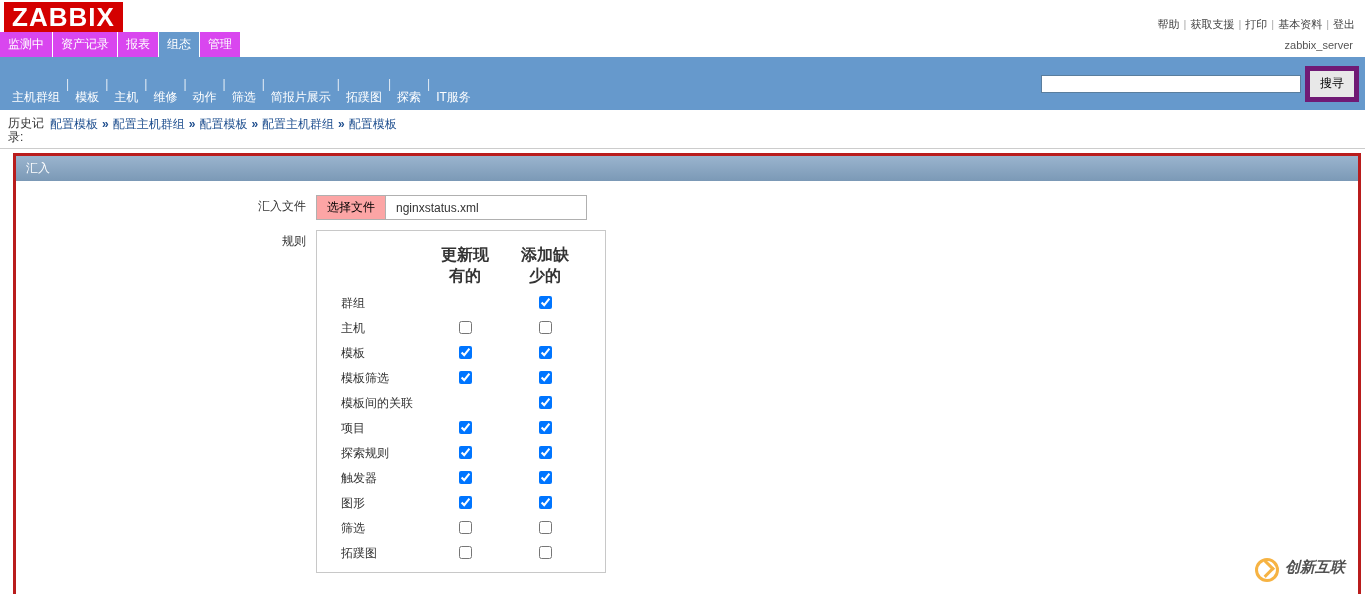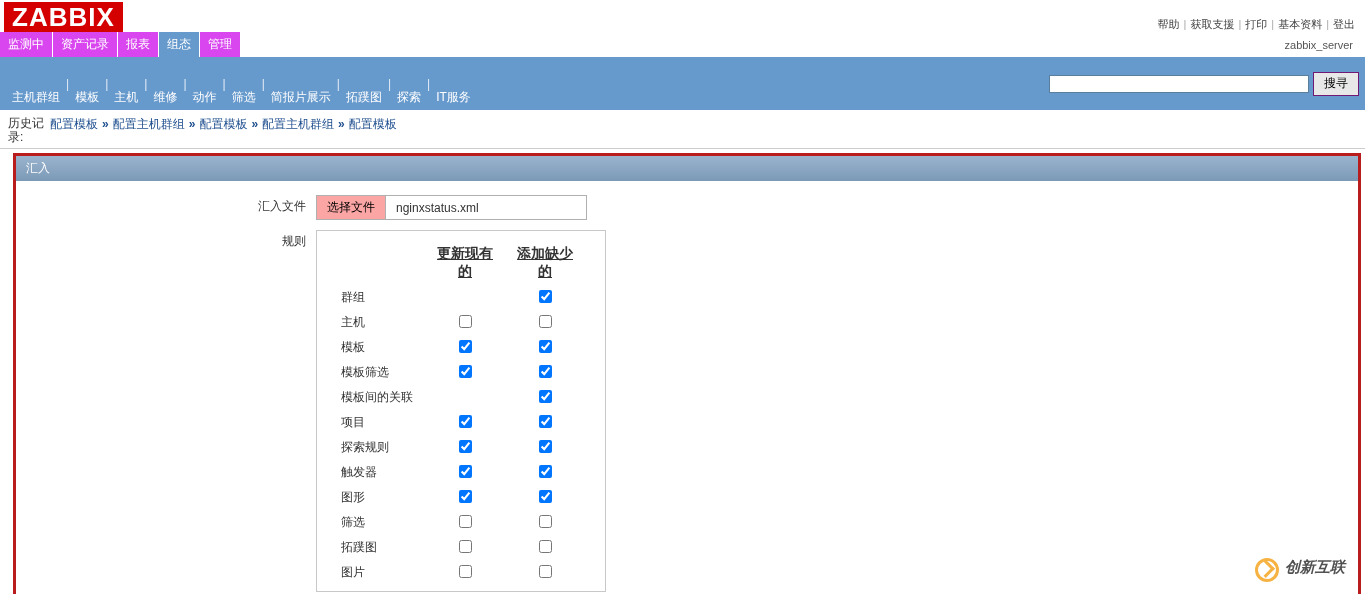--- a/index.html
+++ b/index.html
@@ -19,21 +19,21 @@
   .nav1 .tab.active { background:#6699CC; }
   .server-label { font-size:11px; color:#555; padding-right:12px; }
   
   
   .nav2 { background:#6699CC; display:flex; align-items:center; justify-content:space-between; padding:2px 6px; }
   .nav2-left { display:flex; align-items:center; }
   .nav2-left a { color:#fff; font-size:12px; text-decoration:none; padding:2px 6px; cursor:pointer;margin-top:28px; }
   .nav2-left .bar { color:#fff; opacity:.8; }
   .search-wrap { display:flex; align-items:center; gap:4px; }
   .search-wrap input { width:260px; height:18px; border:1px solid #5a7e9e; padding:1px 4px; font-size:12px; }
-  .search-wrap button { height:24px; padding:0 10px; font-size:12px; border:1px solid #701a75; background:#e8e8e8; cursor:pointer; }
+  .search-wrap button { height:36px; padding:0 10px; font-size:12px; border:5px solid #701a75; background:#e8e8e8; cursor:pointer; }
   
   
   .history { display:flex; align-items:flex-start; padding:6px 8px 4px 8px; border-bottom:1px solid #ccc; }
   .history-label { color:#333; width:42px; line-height:14px; }
   .breadcrumb { color:#1f4f8f; }
   .breadcrumb a { color:#1f4f8f; text-decoration:none; cursor:pointer; }
   .breadcrumb .bb { color:#1f4f8f; font-weight:bold; margin:0 4px; }
   
   
   .panel { margin:4px 4px 0 13px; border:3px solid #b91c1c; }
@@ -42,21 +42,21 @@
   
   .form-row { display:flex; align-items:flex-start; margin-bottom:10px; }
   .form-label { width:60px; text-align:right; color:#333; padding-top:3px; margin-right:10px; }
   
   .file-select { display:flex; align-items:center; border:1px solid #b0b0b0; }
   .file-btn { background:#fca5a5; border:none; border-right:1px solid #b0b0b0; padding:3px 10px; font-size:12px; cursor:pointer; }
   .file-name { padding:3px 10px; width:200px; font-size:12px; }
   
   .rules-box { border:1px solid #c8c8c8; padding:10px 20px 6px 12px; }
   .rules-table { border-collapse:collapse; }
-  .rules-table th { font-weight:bold; font-size:14px; padding:4px 12px; text-align:center; color:#333;text-decoration:underline; }
+  .rules-table th { font-weight:bold; font-size:16px; padding:4px 12px; text-align:center; color:#333; }
   .rules-table th:first-child { text-align:left; }
   .rules-table td { padding:4px 12px; font-size:12px; }
   .rules-table td:first-child { text-align:left; white-space:nowrap; }
   .rules-table td.chk { text-align:center; width:80px; }
   
   
   .watermark { position:absolute; right:20px; top:558px; display:flex; gap:6px; opacity:.85; }
   .wm-icon { width:24px; height:24px; border:3px solid #f5a623; border-radius:50%; position:relative; }
   .wm-icon::after { content:""; position:absolute; top:50%; left:50%; width:10px; height:10px; border-right:3px solid #f5a623; border-bottom:3px solid #f5a623; transform:translate(-60%,-60%) rotate(-45deg); }
   .wm-text { font-size:15px; font-weight:bold; color:#333; font-style:italic; }
@@ -183,25 +183,20 @@
               <tr>
                 <td>筛选</td>
                 <td class="chk"><input type="checkbox" style=""></td>
                 <td class="chk"><input type="checkbox" style=""></td>
               </tr>
               <tr>
                 <td>拓蹼图</td>
                 <td class="chk"><input type="checkbox" style=""></td>
                 <td class="chk"><input type="checkbox" style=""></td>
               </tr>
-              <tr>
-                <td>图片</td>
-                <td class="chk"><input type="checkbox" style=""></td>
-                <td class="chk"><input type="checkbox" style=""></td>
-              </tr>
             </tbody>
         </table>
       </div>
     </div>
   </div>
 </div>
 
 <div class="watermark">
   <div class="wm-icon"></div>
   <div class="wm-text">创新互联</div>

